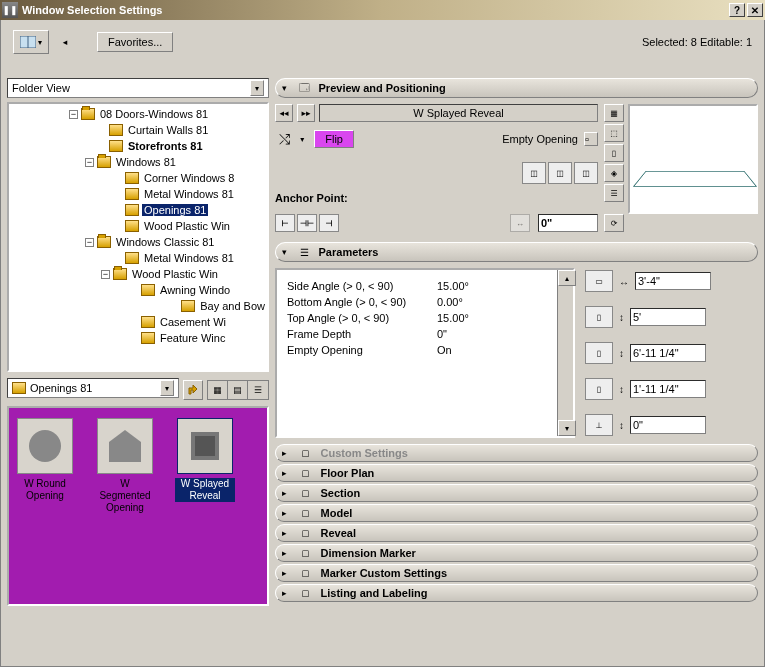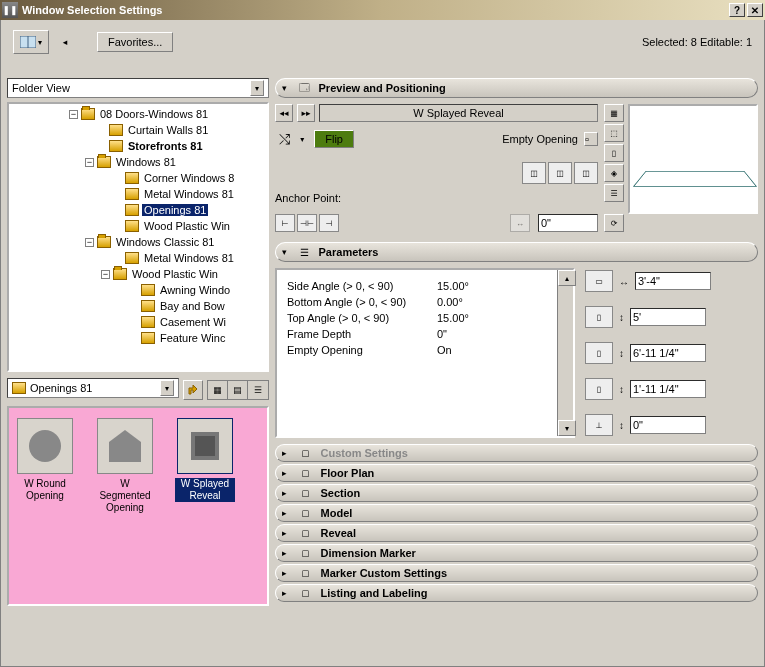--- a/index.html
+++ b/index.html
@@ -44,41 +44,41 @@
 
 
 .subfolder-bar { display:flex; align-items:center; margin:6px 0 4px 0; gap:4px; }
 .subfolder-combo { flex:1; }
 .small-btn { width:20px; height:20px; border:1px solid #808080; border-top-color:#fff; border-left-color:#fff; background:#d4d0c8; display:flex; align-items:center; justify-content:center; }
 .view-btns { display:flex; border:1px solid #808080; }
 .view-btns .vb { width:20px; height:18px; border-right:1px solid #808080; display:flex; align-items:center; justify-content:center; font-size:9px; }
 .view-btns .vb:last-child { border-right:none; }
 
 
-.thumb-area { border:2px inset #fff; background:#f9a8d4; flex:1; overflow:auto; padding:10px 6px; display:flex; flex-wrap:wrap; align-content:flex-start; gap:12px 20px; }
+.thumb-area { border:2px inset #fff; background:#a21caf; flex:1; overflow:auto; padding:10px 6px; display:flex; flex-wrap:wrap; align-content:flex-start; gap:12px 20px; }
 .thumb { width:60px; display:flex; flex-direction:column; align-items:center; }
 .thumb-img { width:56px; height:56px; background:#d8d4cc; border:1px solid #888; display:flex; align-items:center; justify-content:center; }
 .thumb-label { font-size:10px; text-align:center; margin-top:4px; line-height:1.2; }
 .thumb-label.sel { background:#0a246a; color:#fff; padding:0 2px; }
 .thumb-img.sel { border:1px solid #0a246a; }
 
 
 .section-head { height:20px; border:1px solid #808080; border-top-color:#fff; border-left-color:#fff; background:linear-gradient(to bottom,#e8e4dc,#c8c4bc); border-radius:10px; display:flex; align-items:center; padding:0 6px; margin-bottom:6px; }
 .section-head .tri { font-size:9px; margin-right:10px; }
 .section-head .sicon { width:16px; height:16px; margin-right:6px; display:flex; align-items:center; justify-content:center; font-size:10px; }
 .section-head .stitle { font-weight:bold; }
 
 
 .preview-block { display:flex; gap:6px; margin-bottom:10px; }
 .preview-left { flex:1; }
 .nav-row { display:flex; align-items:center; margin-bottom:8px; gap:4px; }
 .nav-btn { width:18px; height:18px; border:1px solid #808080; border-top-color:#fff; border-left-color:#fff; background:#d4d0c8; display:flex; align-items:center; justify-content:center; font-size:9px; }
 .name-field { flex:1; height:18px; border:1px solid #808080; border-top-color:#404040; border-left-color:#404040; background:#d4d0c8; text-align:center; display:flex; align-items:center; justify-content:center; }
 .flip-row { display:flex; align-items:center; gap:10px; margin-bottom:12px; padding-left:4px; }
-.flip-btn { padding:2px 10px; border:1px solid #808080; border-top-color:#fff; border-left-color:#fff; background:#4d7c0f; }
+.flip-btn { padding:2px 10px; border:1px solid #808080; border-top-color:#fff; border-left-color:#fff; background:#d946ef; }
 .empty-opening { margin-left:auto; display:flex; align-items:center; gap:6px; }
 .small-cb { width:14px; height:14px; border:1px solid #808080; border-top-color:#fff; border-left-color:#fff; background:#d4d0c8; }
 .mini-icons { display:flex; gap:2px; margin-left:auto; margin-top:2px; }
 .mini-icon { width:24px; height:22px; border:1px solid #888; background:#eee; display:flex; align-items:center; justify-content:center; font-size:8px; }
 .anchor-row { display:flex; align-items:center; gap:8px; margin-top:10px; }
 .anchor-icons { display:flex; gap:2px; }
 .anchor-icon { width:20px; height:18px; border:1px solid #888; background:#eee; display:flex; align-items:center; justify-content:center; font-size:8px; }
 .dim-input { width:60px; height:18px; border:1px inset #808080; background:#fff; padding:0 2px; display:flex; align-items:center; }
 .anchor-label { font-size:11px; }
 
@@ -205,21 +205,21 @@
         <div class="tree-item" style="padding-left:92px;">
           <span class="tree-toggle">−</span>
           <span class="folder-icon open"></span>
           <span class="tree-label">Wood Plastic Win</span>
         </div>
         <div class="tree-item" style="padding-left:120px;">
           <span class="tree-toggle empty">−</span>
           <span class="folder-icon"></span>
           <span class="tree-label">Awning Windo</span>
         </div>
-        <div class="tree-item" style="padding-left:120px;">
+        <div class="tree-item" style="padding-left:120px;justify-content:flex-end;">
           <span class="tree-toggle empty">−</span>
           <span class="folder-icon"></span>
           <span class="tree-label">Bay and Bow</span>
         </div>
         <div class="tree-item" style="padding-left:120px;">
           <span class="tree-toggle empty">−</span>
           <span class="folder-icon"></span>
           <span class="tree-label">Casement Wi</span>
         </div>
         <div class="tree-item" style="padding-left:120px;">
@@ -301,21 +301,21 @@
             </div>
           </div>
           <div style="display:flex;">
             <div style="flex:1;"></div>
             <div class="mini-icons">
               <div class="mini-icon">◫</div>
               <div class="mini-icon">◫</div>
               <div class="mini-icon">◫</div>
             </div>
           </div>
-          <div style="margin-top:8px;">
+          <div style="margin-top:8px;font-weight:bold;">
             <div class="anchor-label">Anchor Point:</div>
             <div class="anchor-row">
               <div class="anchor-icons">
                 <div class="anchor-icon">⊢</div>
                 <div class="anchor-icon">⊣⊢</div>
                 <div class="anchor-icon">⊣</div>
               </div>
               <div style="flex:1;"></div>
               <div class="anchor-icon" style="opacity:0.5;">↔</div>
               <div class="dim-input">

